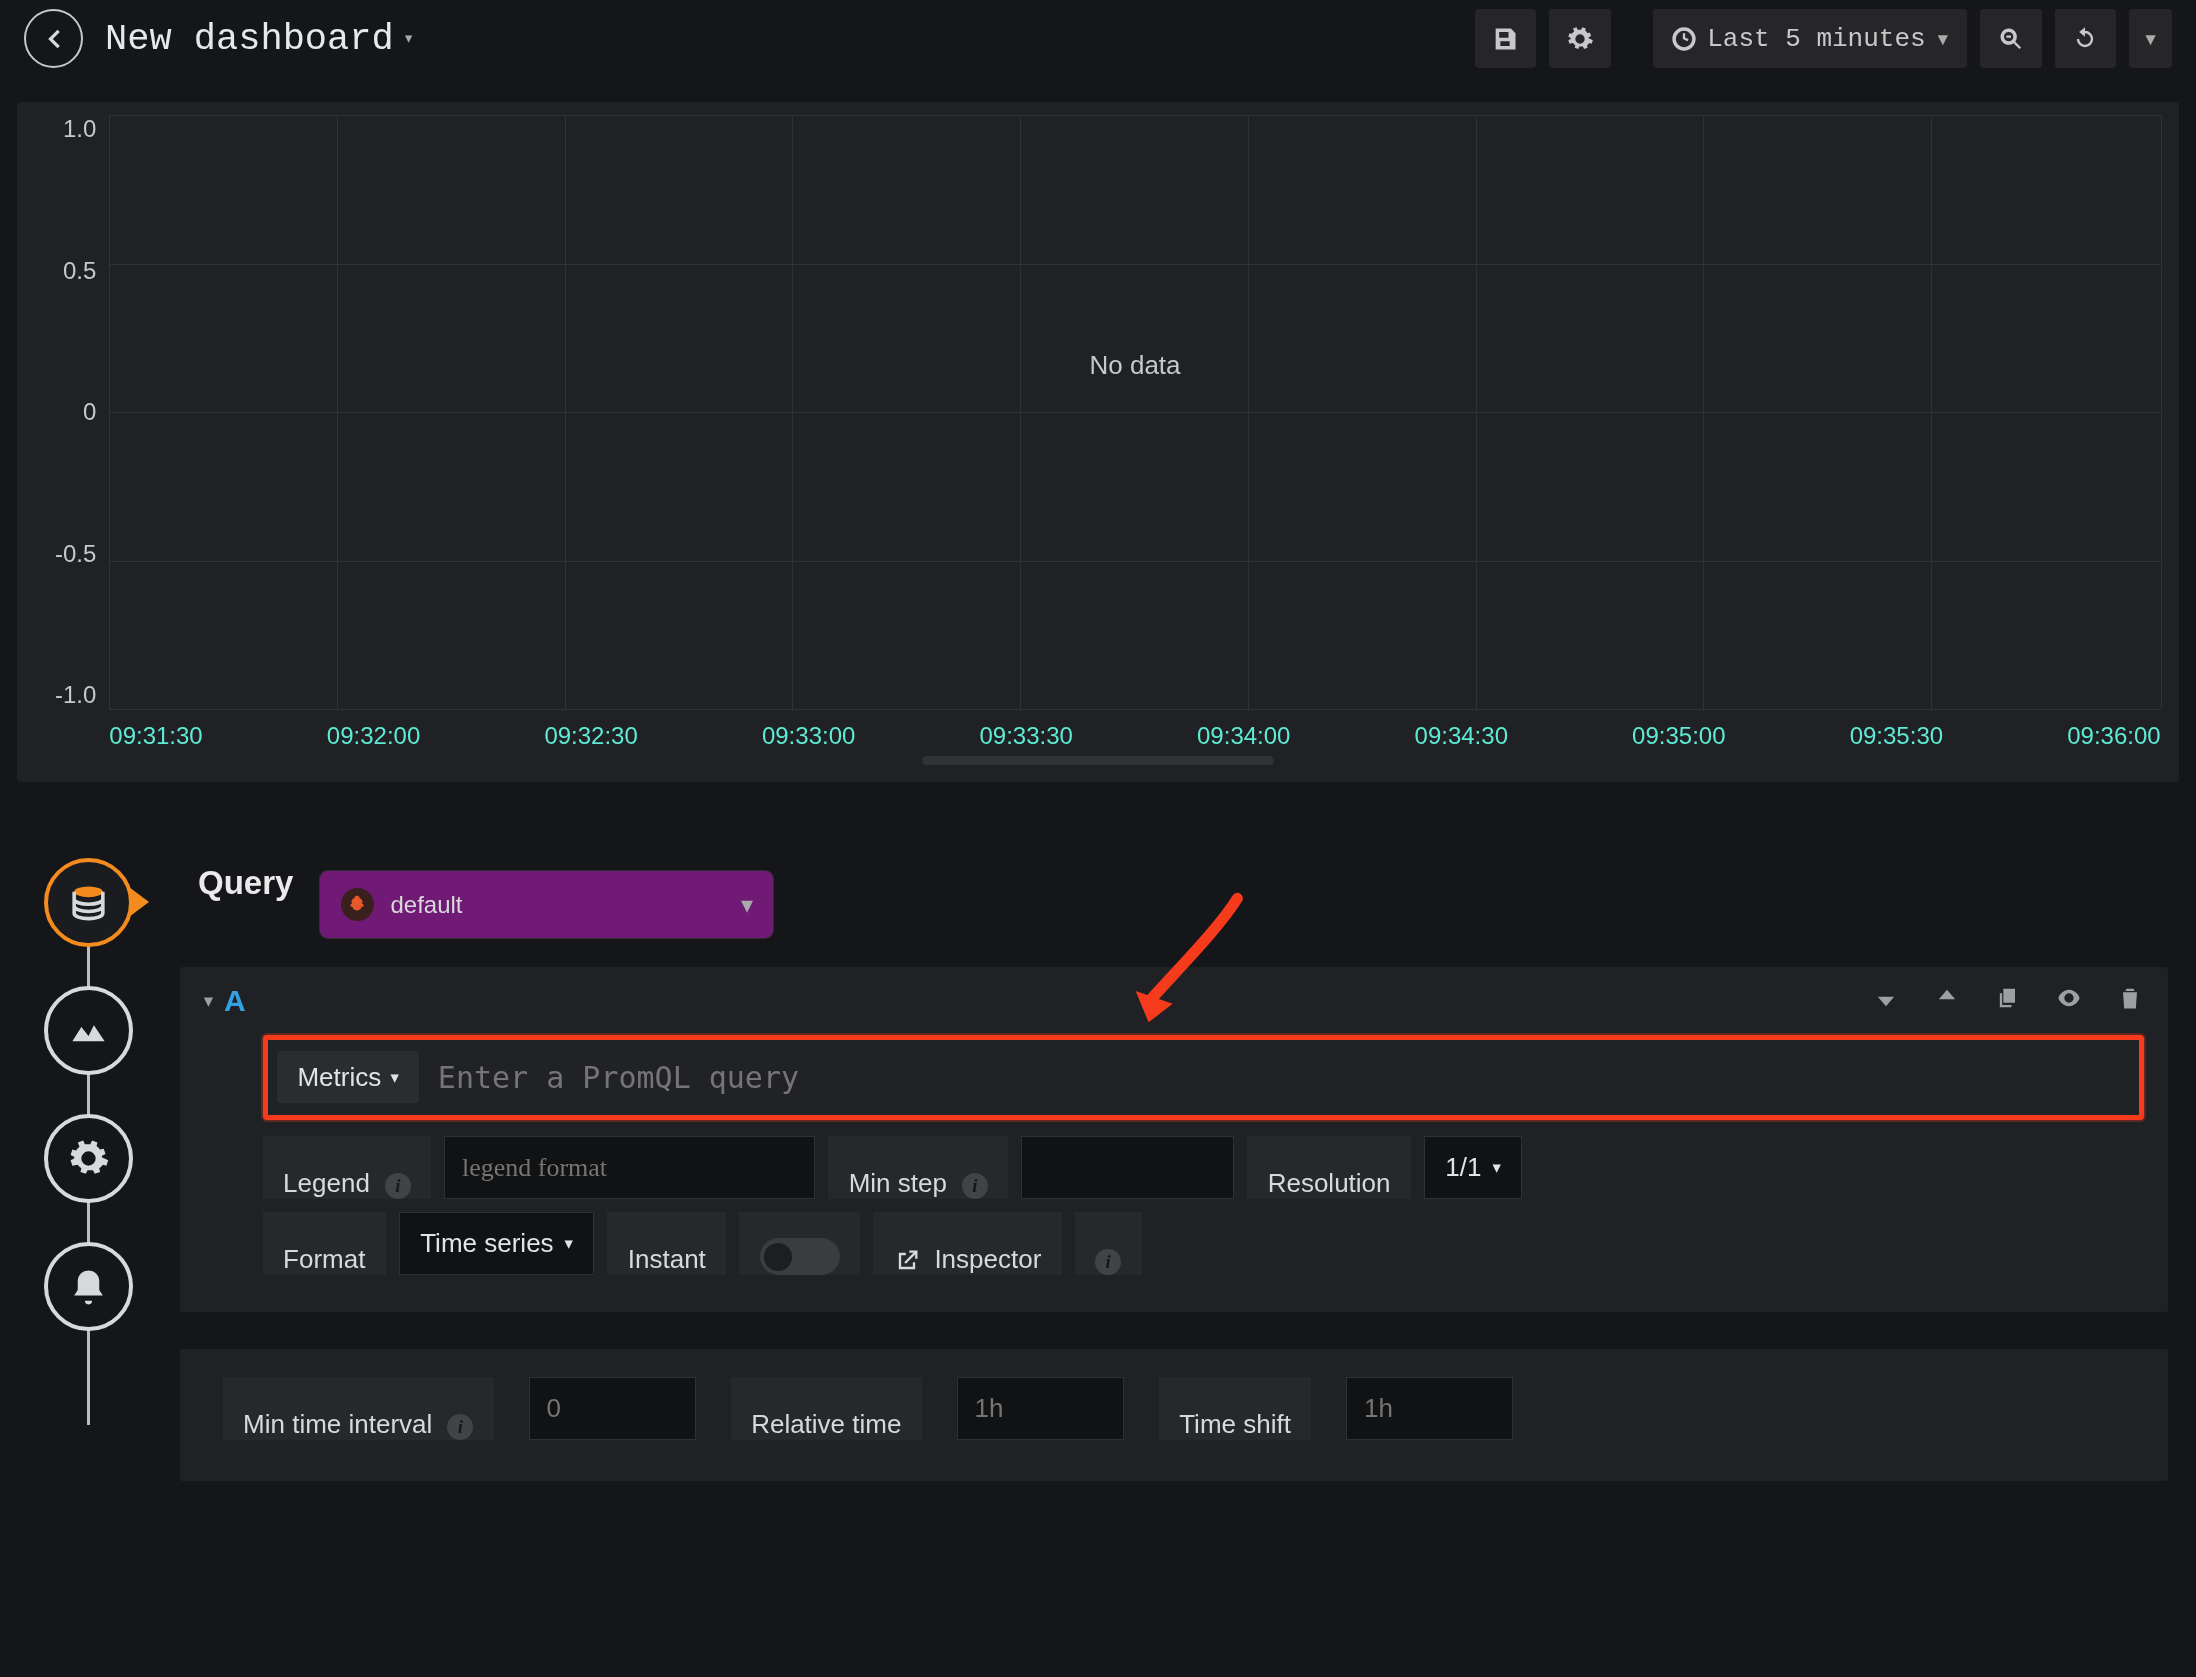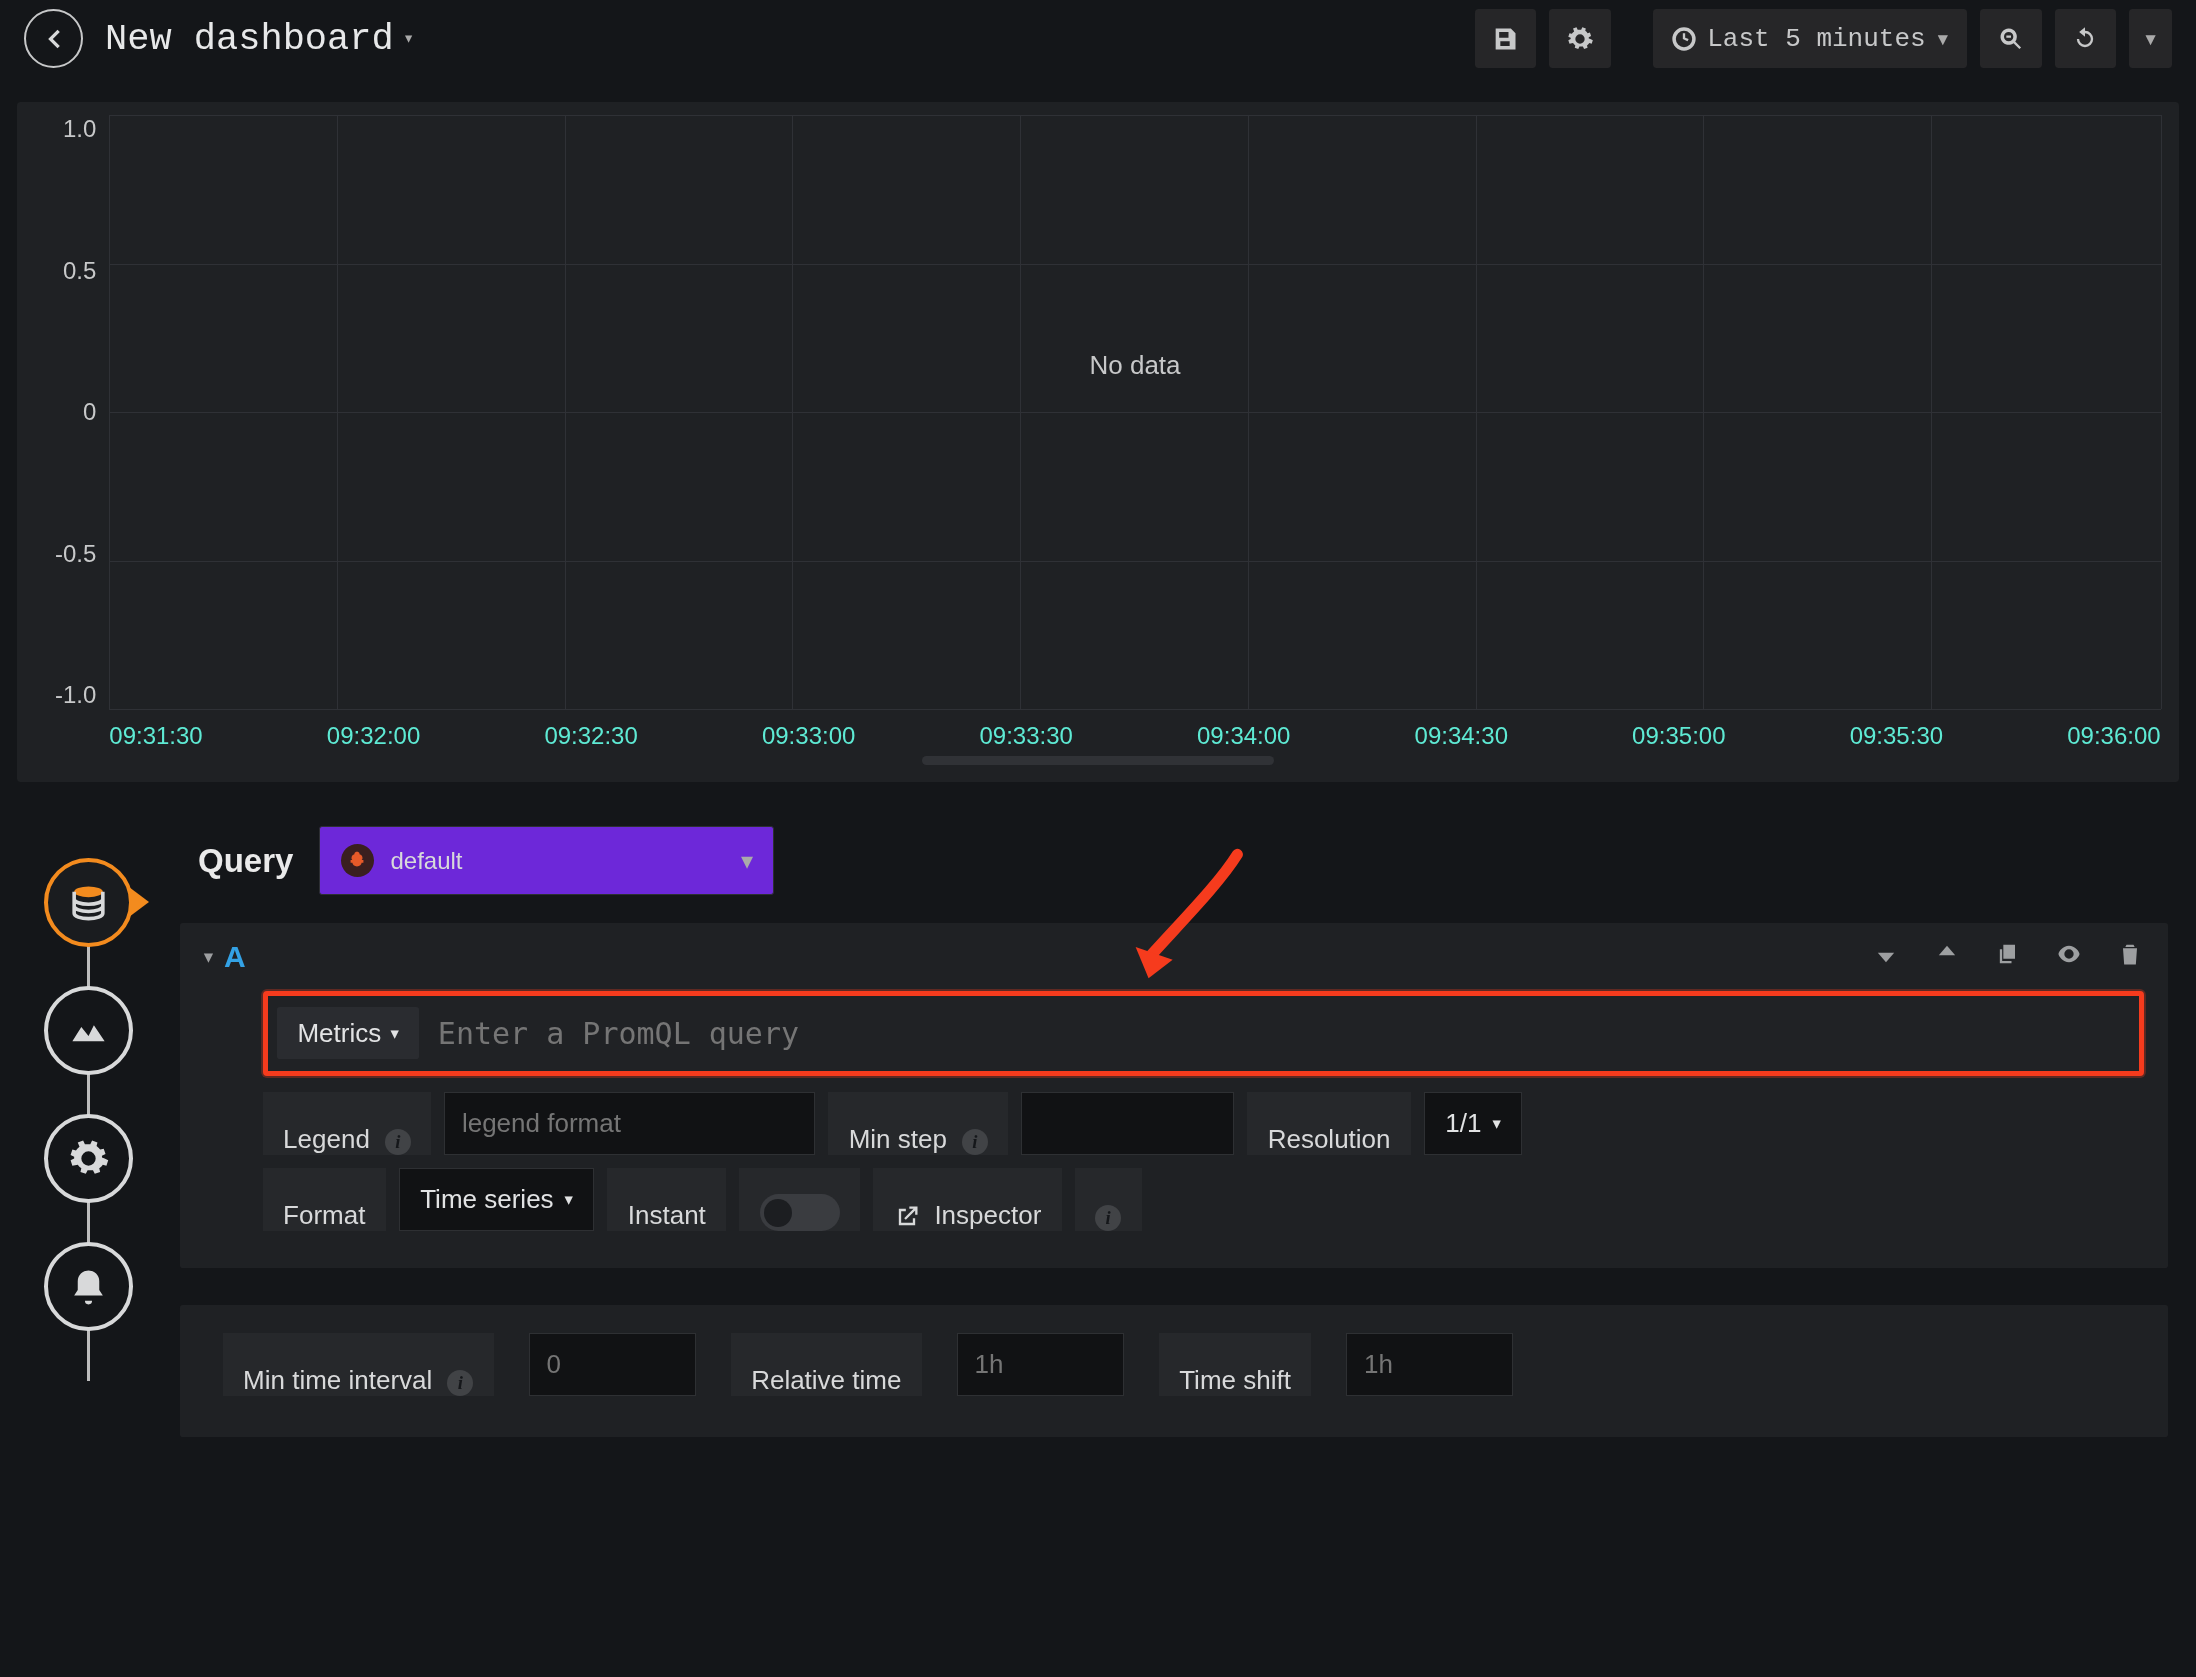--- a/index.html
+++ b/index.html
@@ -79,21 +79,21 @@
     border-left:20.4px solid #f38b1e; border-top:15px solid transparent; border-bottom:15px solid transparent;
   }
   .rail-item svg { width:43px; height:43px; fill:#d8d9da; }
   .rail-item.active svg { fill:#f38b1e; }
 
   .editor-main { flex:1; padding-right: 28px; }
 
   
   .q-header { display:flex; align-items:center; gap:26px; padding: 7.4px 0 28px 22px;}
   .q-header .q-title { font-size:33px; font-weight:600; color:#eaeaea; }
-  .ds-select { background:#6d28d9; border:0.9px solid #2d2f33; height:69px; width:455px; display:flex; align-items:center; padding:0 20.4px; gap:16.7px; border-radius:3px; cursor:pointer;}
+  .ds-select { background:#701a75; border:0.9px solid #2d2f33; height:69px; width:455px; display:flex; align-items:center; padding:0 20.4px; gap:16.7px; border-radius:9px; cursor:pointer;margin-top:44px;}
   .ds-icon { width:33px;height:33px;border-radius:50%; background:#3a1f1f; display:flex;align-items:center;justify-content:center;}
   .ds-icon svg{width:22px;height:22px;fill:#e65a29;}
   .ds-caret{margin-left:auto;color:#aaa;}
   .q-header-right { margin-left:auto; display:flex; gap:13px; }
   .g-btn { background:#262628; height:59px; padding:0 22px; display:flex; align-items:center; border-radius:2.8px; color:#d8d9da; font-size:26px; cursor:pointer;}
 
   
   .query-block { background:#1f2124; border-radius:2.8px; margin-left:3.7px; }
   .qb-head { display:flex; align-items:center; padding:16.7px 24px; }
   .qb-head .collapse { color:#9d9fa1; font-size:18.6px; margin-right:11px;}
@@ -312,21 +312,21 @@
             <span style="font-size:16.7px">▾</span>
           </div>
           <input class="promql-input" placeholder="Enter a PromQL query" style="">
         </div>
 
         <div class="f-row">
           <div class="f-label">
             <span>Legend</span>
             <span class="info-i">i</span>
           </div>
-          <input class="f-input" style="width: 371px;" placeholder="legend format">
+          <input class="f-input" style="width: 371px; font-family: Liberation Serif, serif;" placeholder="legend format">
           <div class="f-label">
             <span>Min step</span>
             <span class="info-i">i</span>
           </div>
           <input class="f-input" style="width: 213px;">
           <div class="f-label">Resolution</div>
           <div class="f-select">
             <span>1/1</span>
             <span style="font-size:16.7px">▾</span>
           </div>

